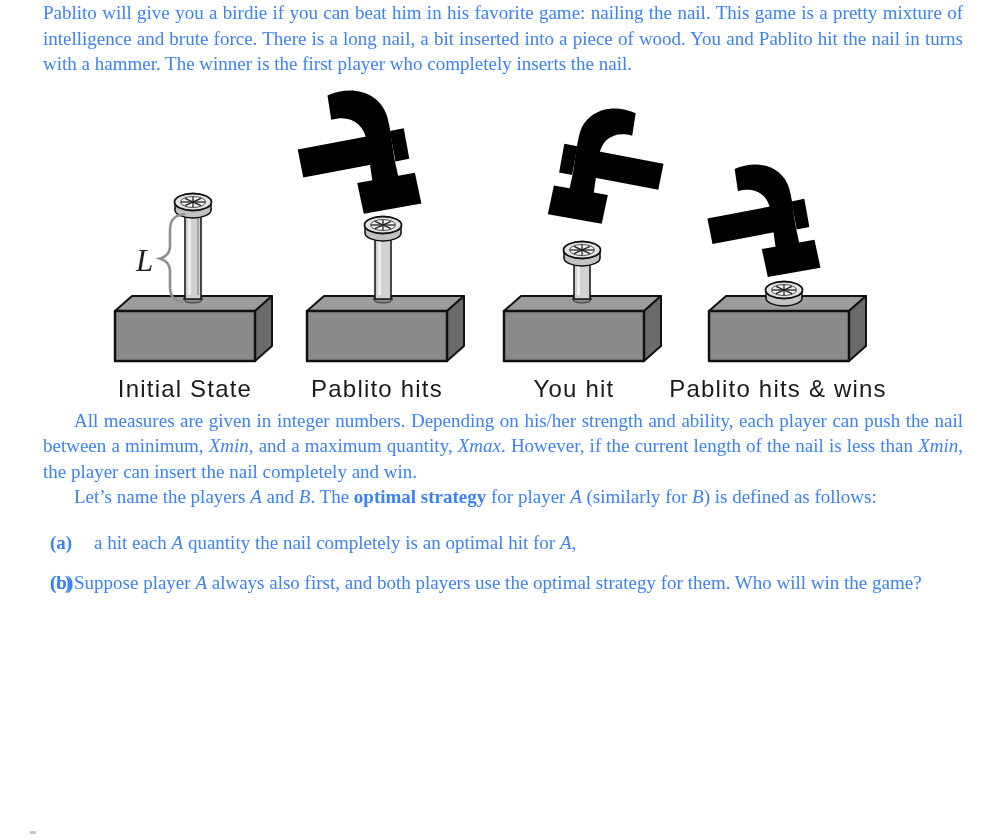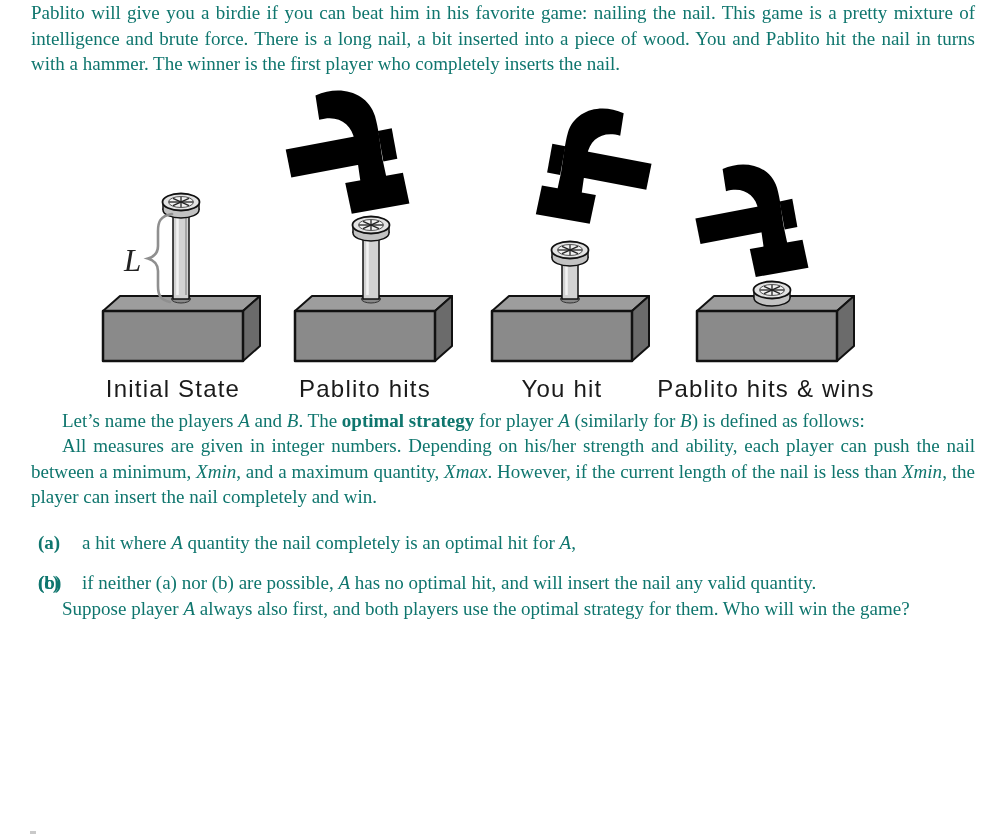--- a/index.html
+++ b/index.html
@@ -1,23 +1,23 @@
 <!DOCTYPE html>
 <html><head>
 <meta charset="utf-8">
 <style>
   html, body { margin:0; padding:0; background:#ffffff; }
   body { width:1006px; height:840px; overflow:hidden; }
   .doc {
     position:relative; box-sizing:border-box;
     width:1006px; height:744px;
-    padding:0 31px;
+    padding:0 43px;
     font-family:"Liberation Serif", serif;
     font-size:19px; line-height:25.5px;
-    color:#0f766e; text-align:justify;
+    color:#3b82f6; text-align:justify;
   }
   .doc p { margin:0; }
   .p-first { margin-top:-3px; }
   .p-indent { text-indent:31px; }
   .p-measures { margin-top:21px; }
   .p-players  { margin-top:1px; }
   .p-question { margin-top:25px; }
   i { font-style:italic; }
   b { font-weight:bold; }
   .figure-wrap { margin:6px 0 0 54px; width:860px; height:325px; }
@@ -117,33 +117,32 @@
         </g>
       </g>
 
       <text class="caption" x="173" y="419" text-anchor="middle">Initial State</text>
       <text class="caption" x="365" y="419" text-anchor="middle">Pablito hits</text>
       <text class="caption" x="562" y="419" text-anchor="middle">You hit</text>
       <text class="caption" x="766" y="419" text-anchor="middle">Pablito hits &amp; wins</text>
     </svg>
   </div>
 
+  <p class="p-indent p-measures"><span>All measures are given in integer numbers. Depending on his/her strength and ability, each player can push the nail between a minimum, </span><i>Xmin</i><span>, and a maximum quantity, </span><i>Xmax</i><span>. However, if the current length of the nail is less than </span><i>Xmin</i><span>, the player can insert the nail completely and win.</span></p>
   <p class="p-indent p-players"><span>Let’s name the players </span><i>A</i><span> and </span><i>B</i><span>. The </span><b>optimal strategy</b><span> for player </span><i>A</i><span> (similarly for </span><i>B</i><span>) is defined as follows:</span></p>
-  <p class="p-indent p-measures"><span>All measures are given in integer numbers. Depending on his/her strength and ability, each player can push the nail between a minimum, </span><i>Xmin</i><span>, and a maximum quantity, </span><i>Xmax</i><span>. However, if the current length of the nail is less than </span><i>Xmin</i><span>, the player can insert the nail completely and win.</span></p>
 
   <div class="list">
     <div class="list-item">
       <span class="marker">(a)</span>
-      <span><span>a hit where </span><i>A</i><span> quantity the nail completely is an optimal hit for </span><i>A</i><span>,</span></span>
+      <span><span>a hit each </span><i>A</i><span> quantity the nail completely is an optimal hit for </span><i>A</i><span>,</span></span>
     </div>
     <div class="list-item">
       <span class="marker">(b)</span>
     </div>
     <div class="list-item">
       <span class="marker">(c)</span>
-      <span><span>if neither (a) nor (b) are possible, </span><i>A</i><span> has no optimal hit, and will insert the nail any valid quantity.</span></span>
     </div>
   </div>
 
   <p class="p-indent p-question"><span>Suppose player </span><i>A</i><span> always also first, and both players use the optimal strategy for them. Who will win the game?</span></p>
 
   <div class="cut-fragment"></div>
 </div>
 
 </body></html>

